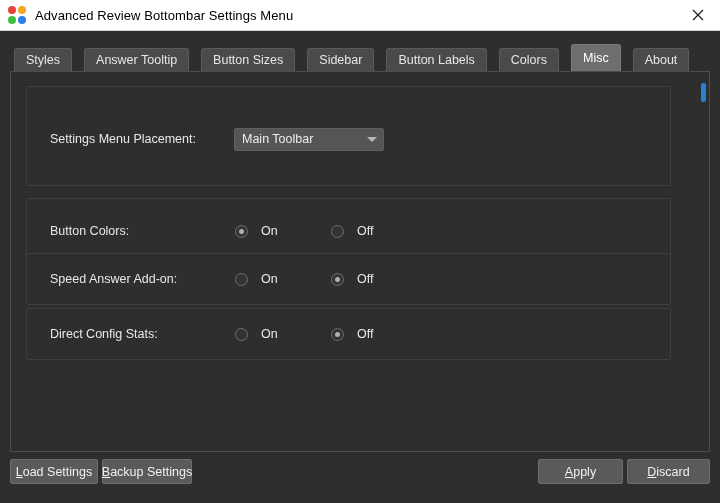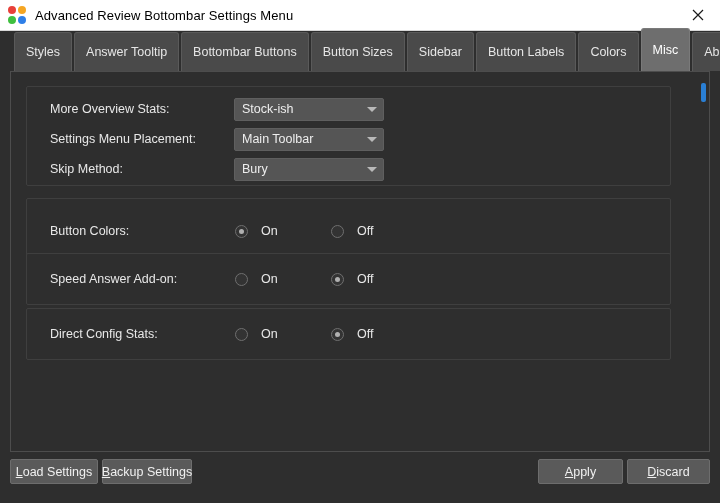--- a/index.html
+++ b/index.html
@@ -89,22 +89,22 @@
     display: flex;
     align-items: flex-end;
     height: 40px;
   }
   .tab {
     background: #4a4a4a;
     color: #e6e6e6;
     font-size: 12.5px;
     height: 22px;
     line-height: 22px;
-    padding: 8px 11px;
-    margin-right: 2px;
+    padding: 0 11px;
+    margin-right: 12px;
     border: 1px solid #5a5a5a;
     border-bottom: none;
     border-top-left-radius: 3px;
     border-top-right-radius: 3px;
     box-sizing: content-box;
     white-space: nowrap;
     cursor: pointer;
     user-select: none;
   }
   .tab.active {
@@ -323,59 +323,44 @@
           <path d="M1 1 L11 11 M11 1 L1 11" stroke="#1a1a1a" stroke-width="1.2" fill="none"></path>
         </svg>
       </span>
     </div>
   </div>
 
   <div class="tabbar">
     <div class="tabstrip">
       <div class="tab">Styles</div>
       <div class="tab">Answer Tooltip</div>
-      <div class="tab">Bottombar Buttons</div>
       <div class="tab">Button Sizes</div>
       <div class="tab">Sidebar</div>
       <div class="tab">Button Labels</div>
       <div class="tab">Colors</div>
       <div class="tab active">Misc</div>
       <div class="tab">About</div>
     </div>
   </div>
 
   <div class="content-frame">
 
     <div class="scroll-inner">
 
       <div class="group g-selects">
 
-        <div class="field-row r0">
-          <div class="field-label">More Overview Stats:</div>
-          <div class="combo">
-            <span class="combo-value">Stock-ish</span>
-            <span class="combo-arrow"></span>
-          </div>
-        </div>
 
         <div class="field-row r1">
           <div class="field-label">Settings Menu Placement:</div>
           <div class="combo">
             <span class="combo-value">Main Toolbar</span>
             <span class="combo-arrow"></span>
           </div>
         </div>
 
-        <div class="field-row r2">
-          <div class="field-label">Skip Method:</div>
-          <div class="combo">
-            <span class="combo-value">Bury</span>
-            <span class="combo-arrow"></span>
-          </div>
-        </div>
 
       </div>
 
       <div class="group g-row0">
         <div class="radio-label">Button Colors:</div>
         <div class="radio-opt opt-on checked">
           <span class="radio-mark"></span>
           <span class="radio-text">On</span>
         </div>
         <div class="radio-opt opt-off">

